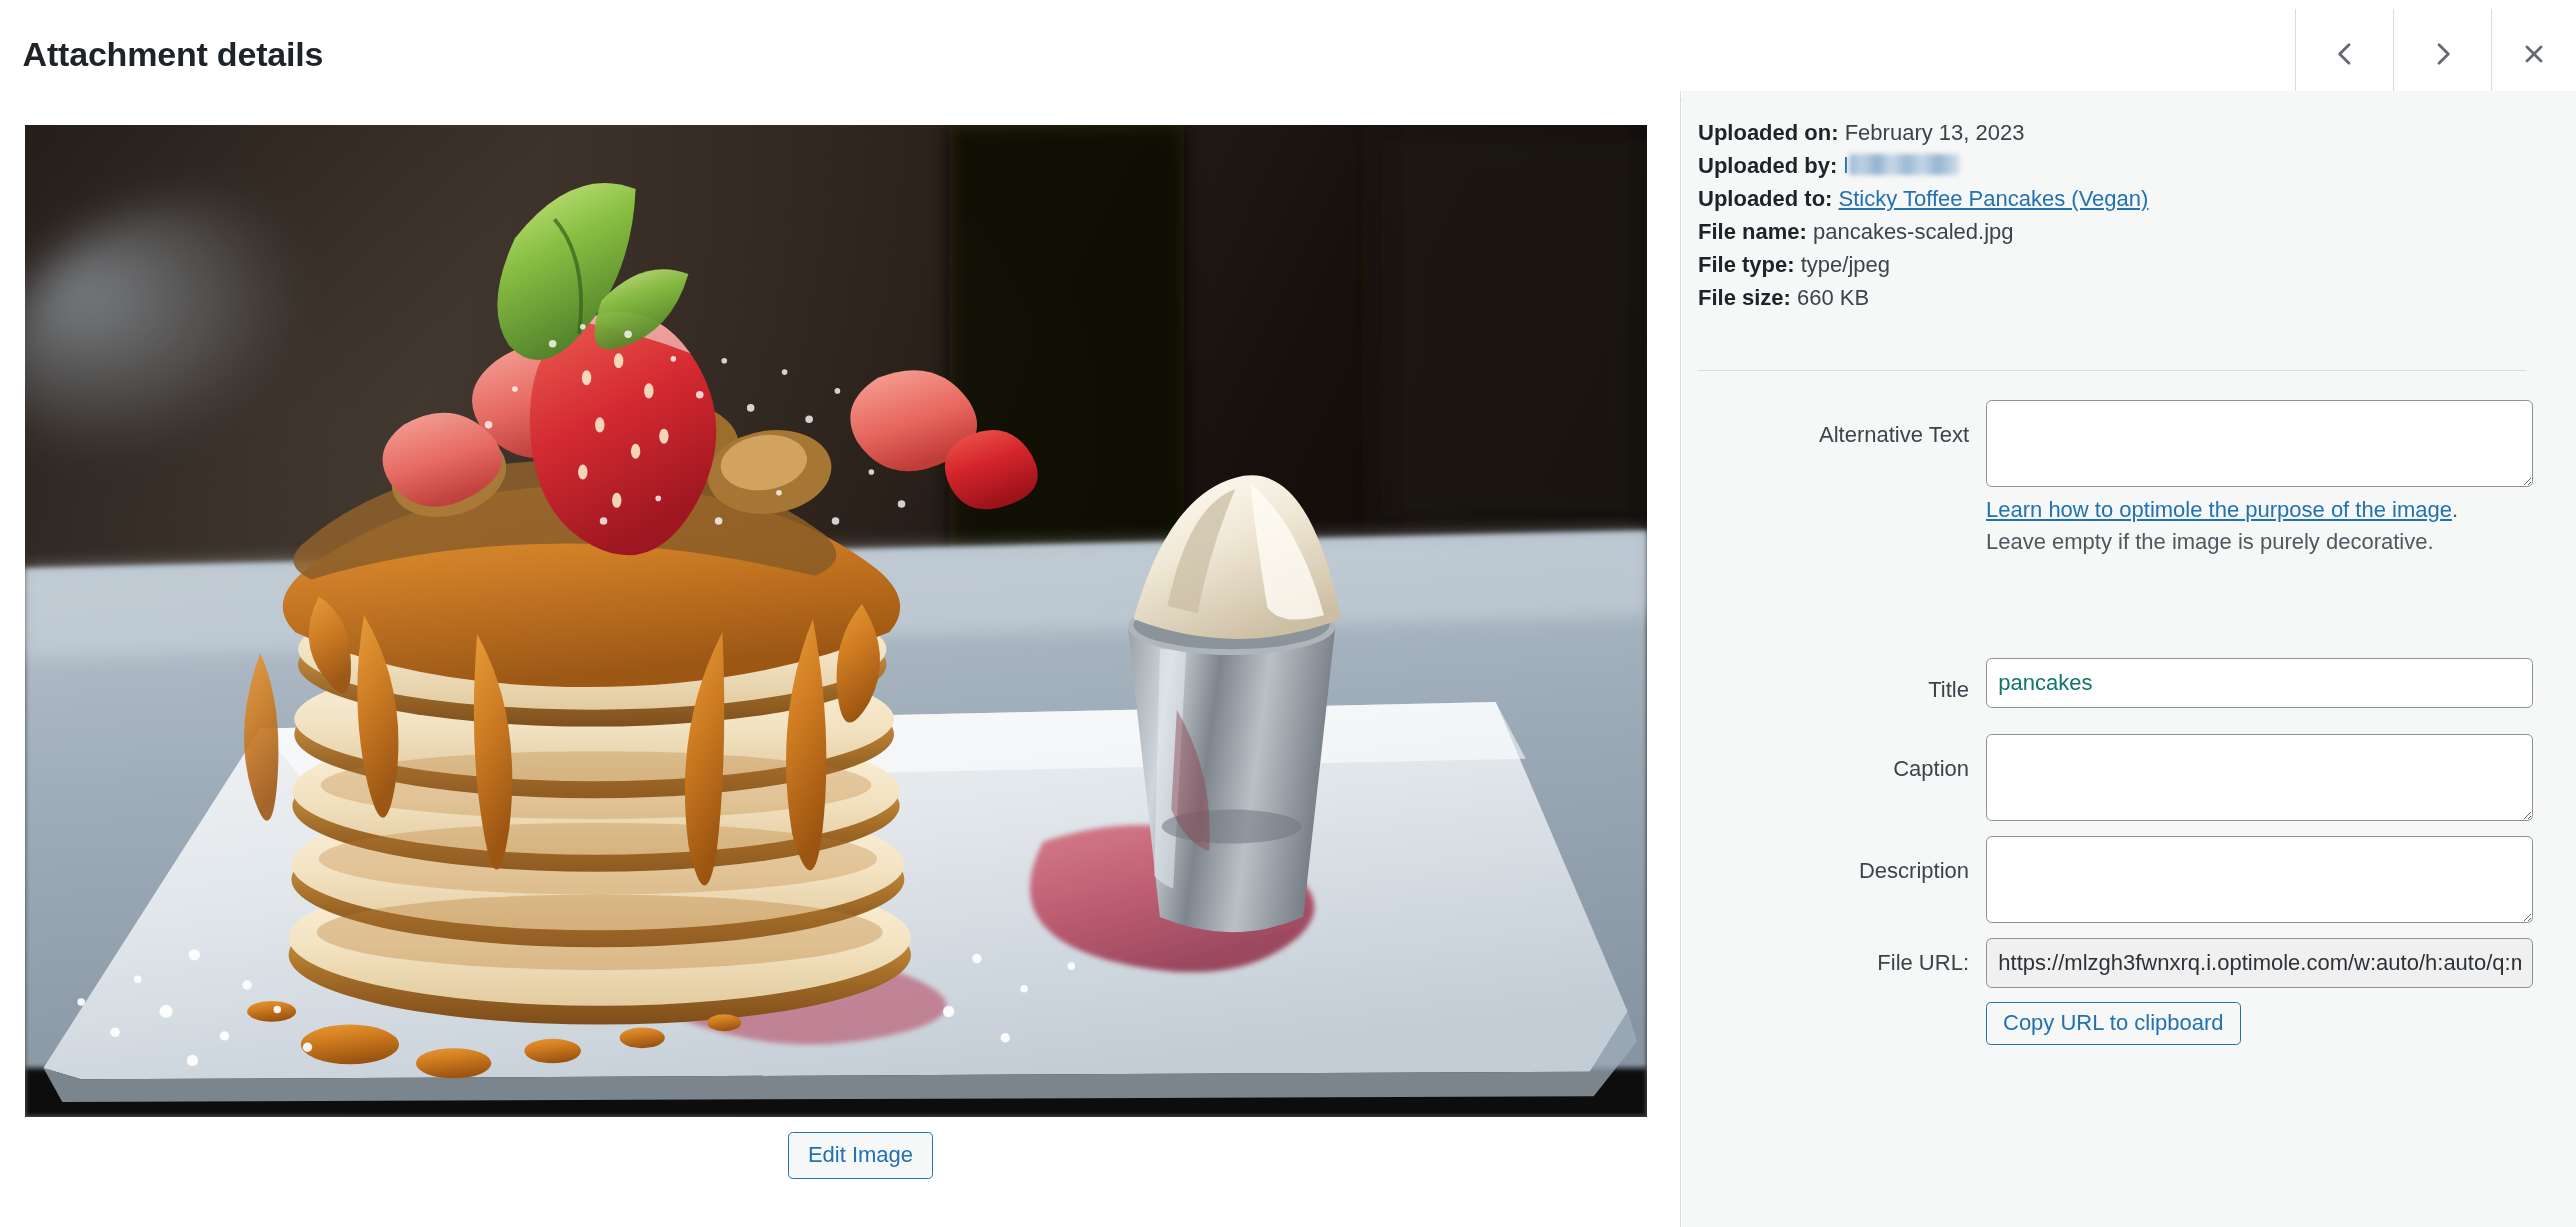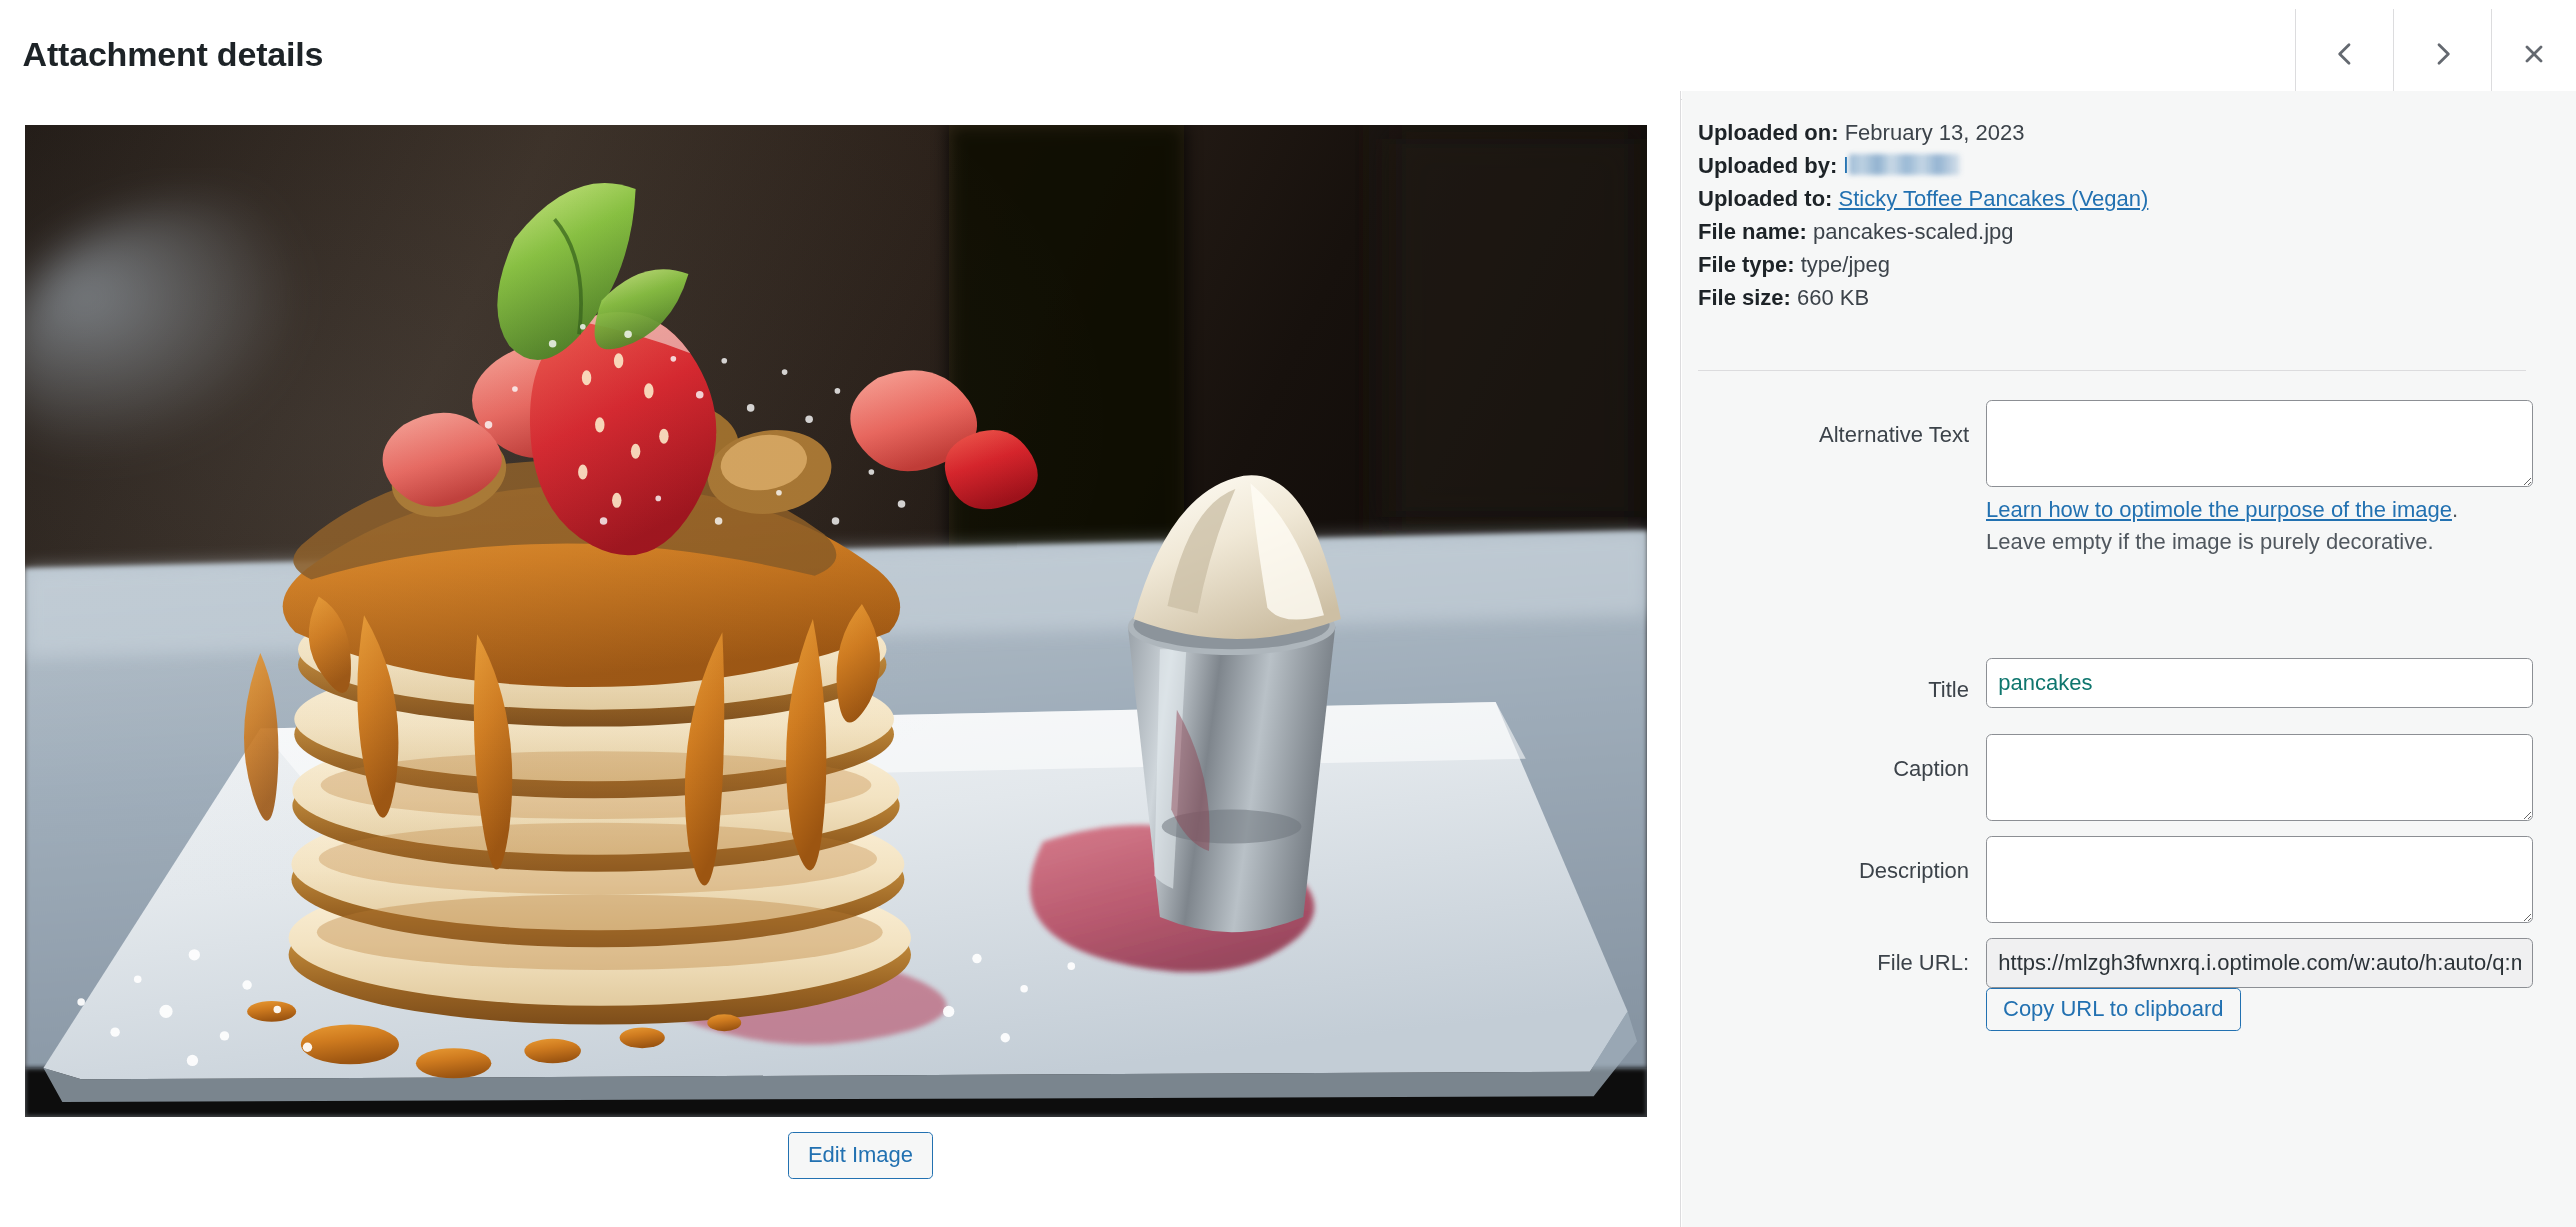--- a/index.html
+++ b/index.html
@@ -210,20 +210,21 @@
     height: 50px;
     background: #f0f0f1;
     border: 1.9px solid #8c8f94;
     border-radius: 5.7px;
     color: #2c3338;
     font-size: 22px;
     padding: 6.6px 11.3px;
     font-family: "Liberation Sans", sans-serif;
   }
   #copy-url-button {
+    margin-top: 14px;
     display: inline-block;
     font-family: "Liberation Sans", sans-serif;
     font-size: 22px;
     line-height: 26px;
     color: #2271b1;
     background: #f6f7f7;
     border: 1.9px solid #2271b1;
     border-radius: 4.7px;
     padding: 6.6px 16px 8.5px;
     cursor: pointer;

